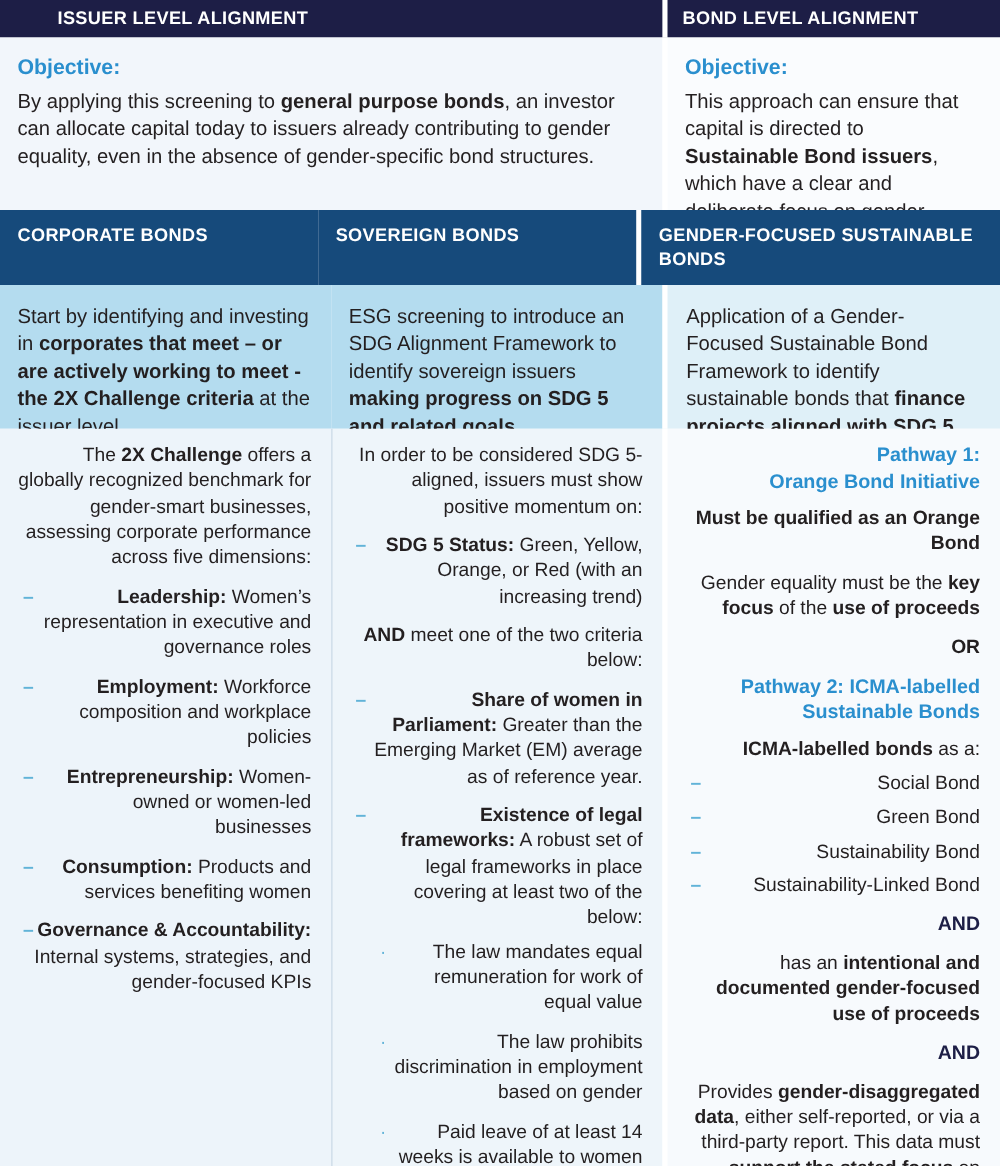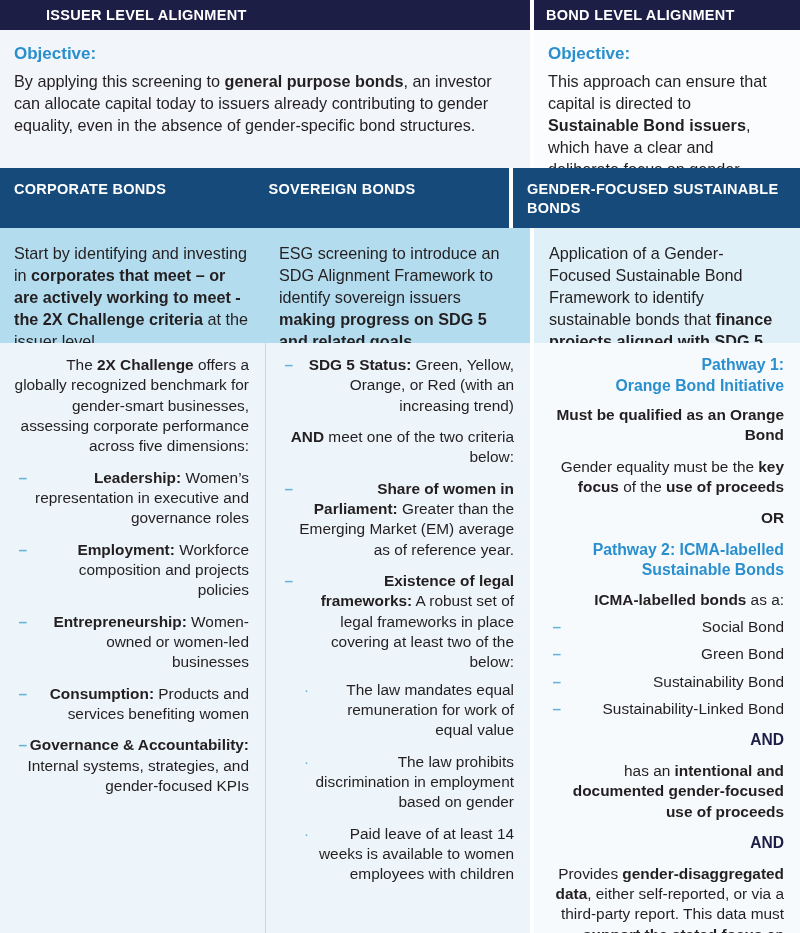--- a/index.html
+++ b/index.html
@@ -176,37 +176,38 @@
 
     <div class="det-cell c1">
       <div class="p"><span>The </span><b>2X Challenge</b><span> offers a globally recognized benchmark for gender-smart businesses, assessing corporate performance across five dimensions:</span></div>
 
       <div class="dash-item">
         <span class="dash">–</span>
         <span class="dtxt"><b>Leadership:</b><span> Women’s representation in executive and governance roles</span></span>
       </div>
       <div class="dash-item">
         <span class="dash">–</span>
-        <span class="dtxt"><b>Employment:</b><span> Workforce composition and projects policies</span></span>
+        <span class="dtxt"><b>Employment:</b><span> Workforce composition and workplace policies</span></span>
       </div>
       <div class="dash-item">
         <span class="dash">–</span>
         <span class="dtxt"><b>Entrepreneurship:</b><span> Women-owned or women-led businesses</span></span>
       </div>
       <div class="dash-item">
         <span class="dash">–</span>
         <span class="dtxt"><b>Consumption:</b><span> Products and services benefiting women</span></span>
       </div>
       <div class="dash-item">
         <span class="dash">–</span>
         <span class="dtxt"><b>Governance &amp; Accountability:</b><span> Internal systems, strategies, and gender-focused KPIs</span></span>
       </div>
     </div>
 
     <div class="det-cell c2">
+      <div class="p">In order to be considered SDG 5-aligned, issuers must show positive momentum on:</div>
 
       <div class="dash-item">
         <span class="dash">–</span>
         <span class="dtxt"><b>SDG 5 Status:</b><span> Green, Yellow, Orange, or Red (with an increasing trend)</span></span>
       </div>
 
       <div class="p"><b>AND</b><span> meet one of the two criteria below:</span></div>
 
       <div class="dash-item">
         <span class="dash">–</span>

